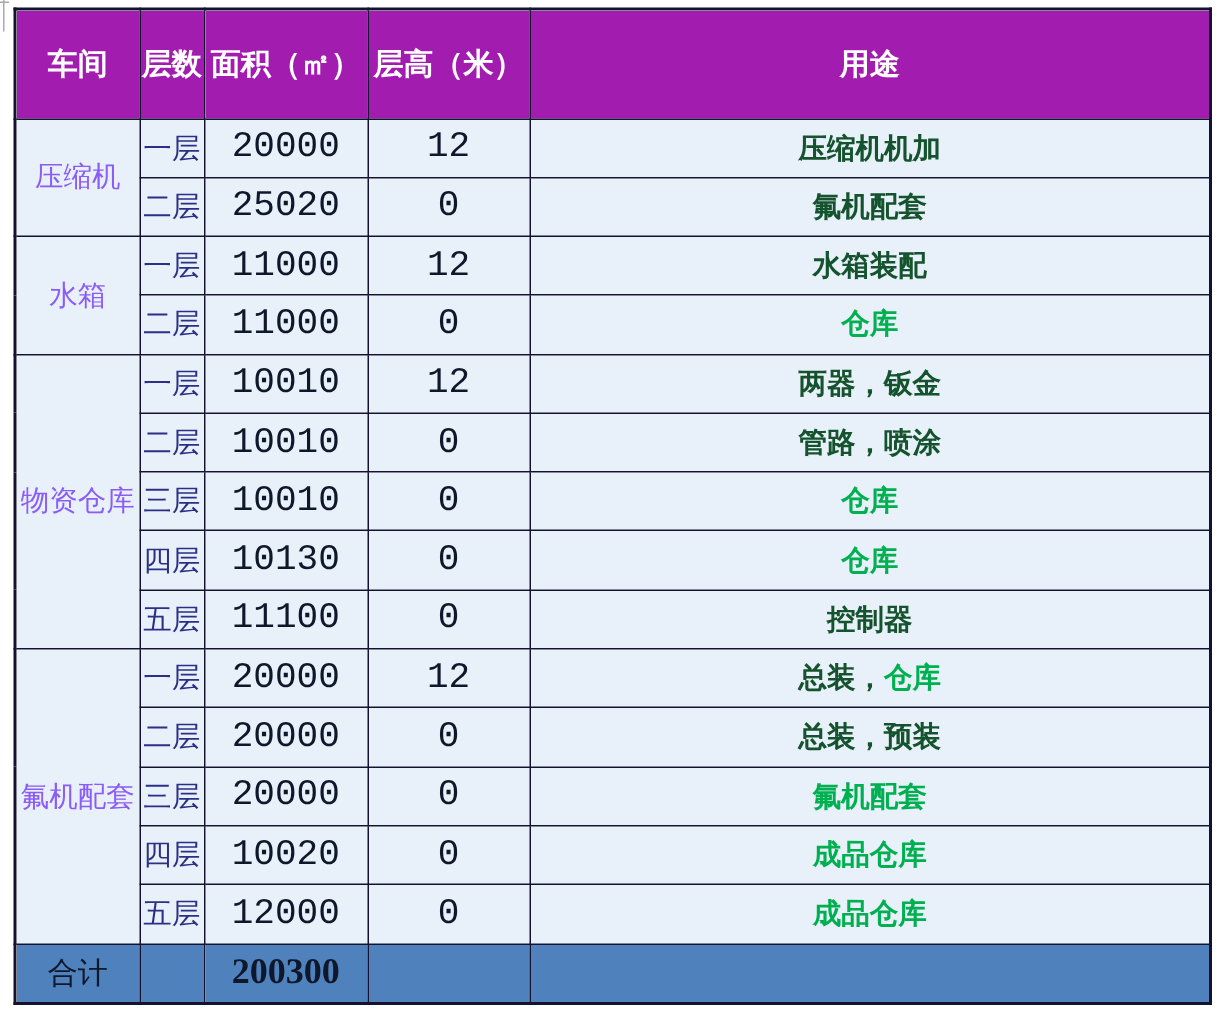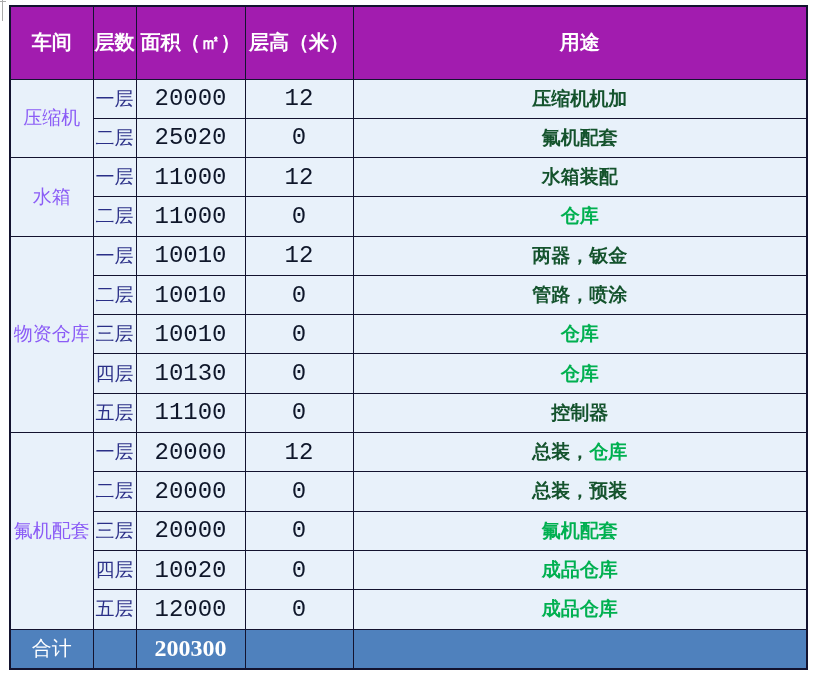--- a/index.html
+++ b/index.html
@@ -14,21 +14,21 @@
   .tbl tbody tr{height:39px;}
   .tbl tfoot tr{height:40px;}
   .tbl th{background:#a21caf;color:#ffffff;font-size:20px;font-weight:bold;
         font-family:"Liberation Sans",sans-serif;}
   .tbl tbody td{background:#E8F1FA;}
   .label{font-family:"Liberation Serif",serif;color:#8b5cf6;font-size:19px;font-weight:normal;}
   .floor{font-family:"Liberation Serif",serif;color:#2A2F87;font-size:19px;}
   .num{color:#0f172a;font-size:24px;font-family:Liberation Mono, monospace;}
   .use-blue{color:#14532d;font-weight:bold;font-size:19px;}
   .use-green{color:#00B050;font-weight:bold;font-size:19px;text-align:center;}
-  .tbl tfoot td{background:#4F81BD;color:#ffffff;margin-left:44px;}
+  .tbl tfoot td{background:#4F81BD;color:#0f172a;margin-left:44px;}
   .foot-label{font-family:"Liberation Serif",serif;font-size:20px;}
   .foot-total{font-size:24px;font-weight:bold;font-family:Liberation Serif, serif;}
   .corner-artifact-v{position:absolute;left:2px;top:0;width:1px;height:21px;background:#aaaaaa;}
   .corner-artifact-h{position:absolute;left:0;top:1px;width:6px;height:1px;background:#aaaaaa;}
 </style>
 </head>
 <body>
 
 <div class="page">
   <table class="tbl">

